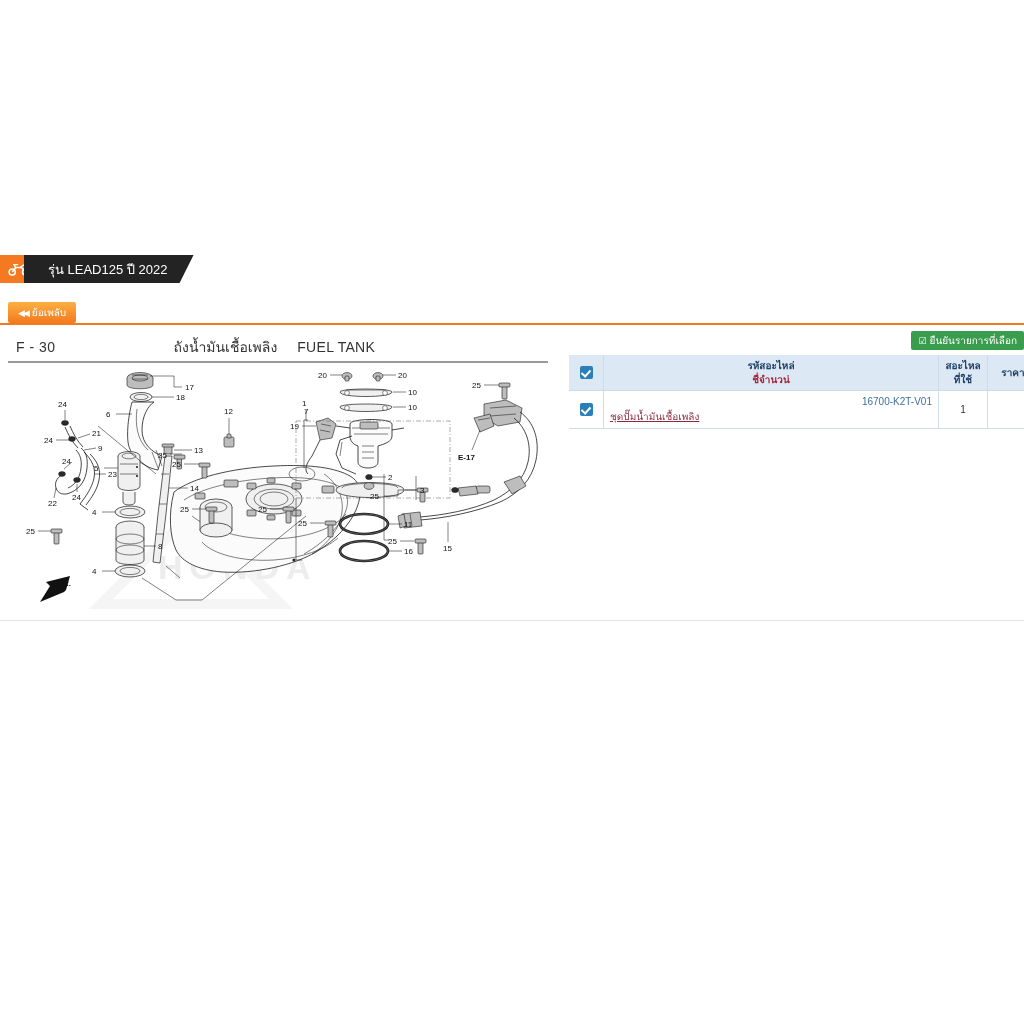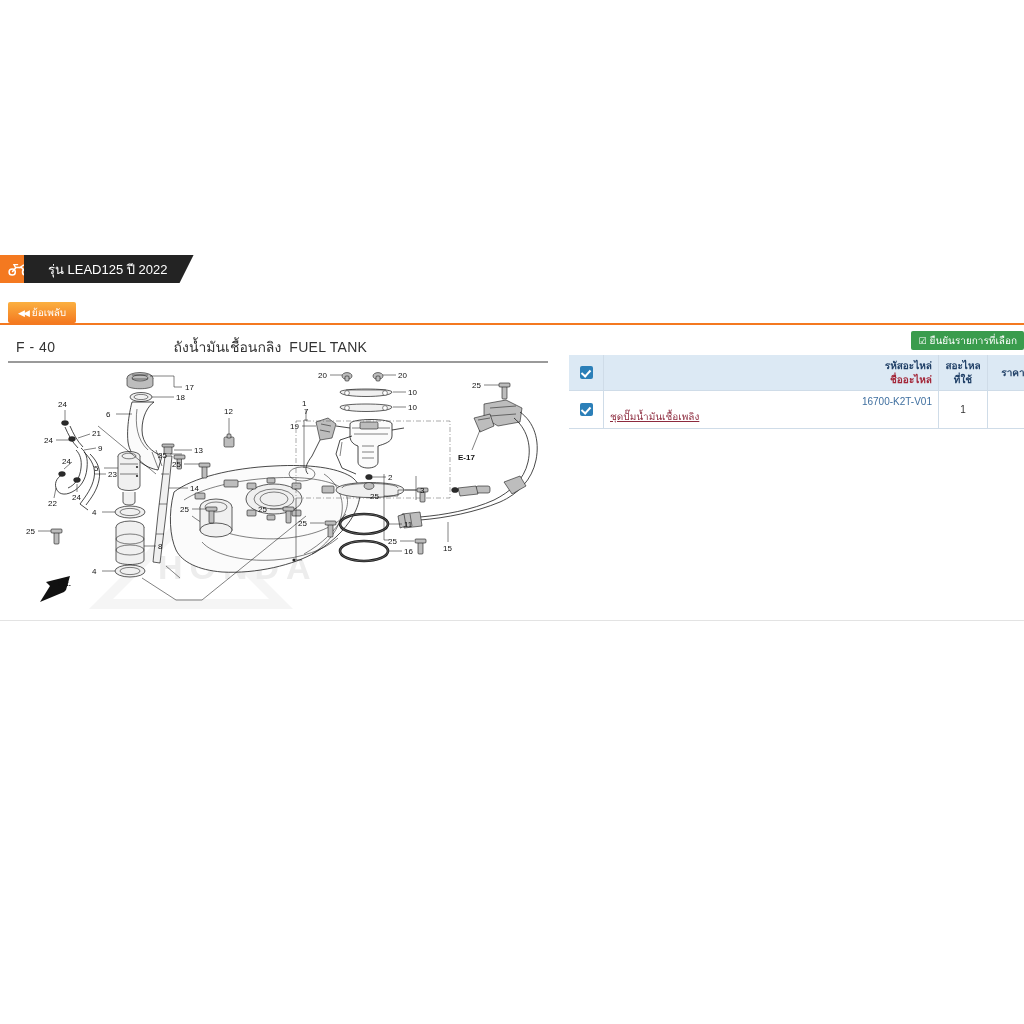--- a/index.html
+++ b/index.html
@@ -36,21 +36,21 @@
   }
   #panel-bottom-rule{position:absolute;left:0;top:620px;width:1024px;height:1px;background:#e3e3e3;}
 
   
   #diagram-header{
     position:absolute;left:0;top:334px;width:556px;height:26px;
     display:flex;align-items:center;
   }
   #diagram-code{margin-left:16px;font-size:14px;color:#333;letter-spacing:.5px;}
   #diagram-title{margin-left:118px;font-size:14px;color:#333;white-space:nowrap;}
-  #diagram-title .en{margin-left:8px;letter-spacing:.3px;}
+  #diagram-title .en{margin-left:20px;letter-spacing:.3px;}
   #diagram-header-rule{position:absolute;left:8px;top:361px;width:540px;height:2px;background:#9a9a9a;}
 
   
   #diagram-area{
     position:absolute;left:6px;top:364px;width:548px;height:248px;
     overflow:hidden;
   }
   #diagram-area svg{display:block;}
   .wm{fill:#ededed;font-family:"Liberation Sans",sans-serif;font-weight:bold;}
 
@@ -66,21 +66,21 @@
     border-collapse:collapse;font-size:10px;
   }
   #parts-table th,#parts-table td{
     border-bottom:1px solid #cfdce8;border-right:1px solid #cfdce8;
     padding:4px 6px;vertical-align:middle;
   }
   #parts-table thead tr{background:#dce9f4;}
   #parts-table thead th{
     color:#1f3f66;font-weight:bold;text-align:center;height:22px;
   }
-  #parts-table thead th.name-col{text-align:right;}
+  #parts-table thead th.name-col{text-align:center;}
   .hdr-two-line{line-height:1.35;}
   .hdr-two-line .l1{color:#1f3f66;}
   .hdr-two-line .l2{color:#a32638;}
   #parts-table tbody tr{background:#ffffff;}
   .cb-cell{width:22px;text-align:center;padding:0;}
   .chk{
     display:inline-block;width:13px;height:13px;background:#2b7fb8;
     border-radius:2px;position:relative;cursor:pointer;vertical-align:middle;
   }
   .chk::after{
@@ -110,23 +110,23 @@
 
 <div id="back-button">
   <span style="font-size:9px;letter-spacing:-2px;">◀◀</span>
   <span>ย้อเพลับ</span>
 </div>
 
 <div id="content-panel"></div>
 <div id="panel-bottom-rule"></div>
 
 <div id="diagram-header">
-  <div id="diagram-code">F - 40</div>
+  <div id="diagram-code">F - 30</div>
   <div id="diagram-title">
-    <span>ถังน้ำมันเชื้อนกลิง</span><span class="en">FUEL TANK</span>
+    <span>ถังน้ำมันเชื้อเพลิง</span><span class="en">FUEL TANK</span>
   </div>
 </div>
 <div id="diagram-header-rule"></div>
 
 <div id="diagram-area">
 <svg width="548" height="248" viewBox="0 0 548 248" xmlns="http://www.w3.org/2000/svg">
   <defs>
     <style>
       .ln{fill:none;stroke:#1a1a1a;stroke-width:.8;}
       .lnt{fill:none;stroke:#1a1a1a;stroke-width:.55;}
@@ -489,21 +489,21 @@
 
 <table id="parts-table">
   <thead>
     <tr>
       <th class="cb-cell">
         <span class="chk"></span>
       </th>
       <th class="name-col">
         <div class="hdr-two-line">
           <div class="l1">รหัสอะไหล่</div>
-          <div class="l2">ชื่ออะไหล่</div>
+          <div class="l2">ชื่จำนวน่</div>
         </div>
       </th>
       <th class="qty-col">
         <div class="hdr-two-line">
           <div>สอะไหล</div>
           <div>ที่ใช้</div>
         </div>
       </th>
       <th class="price-col">ราคา</th>
     </tr>

